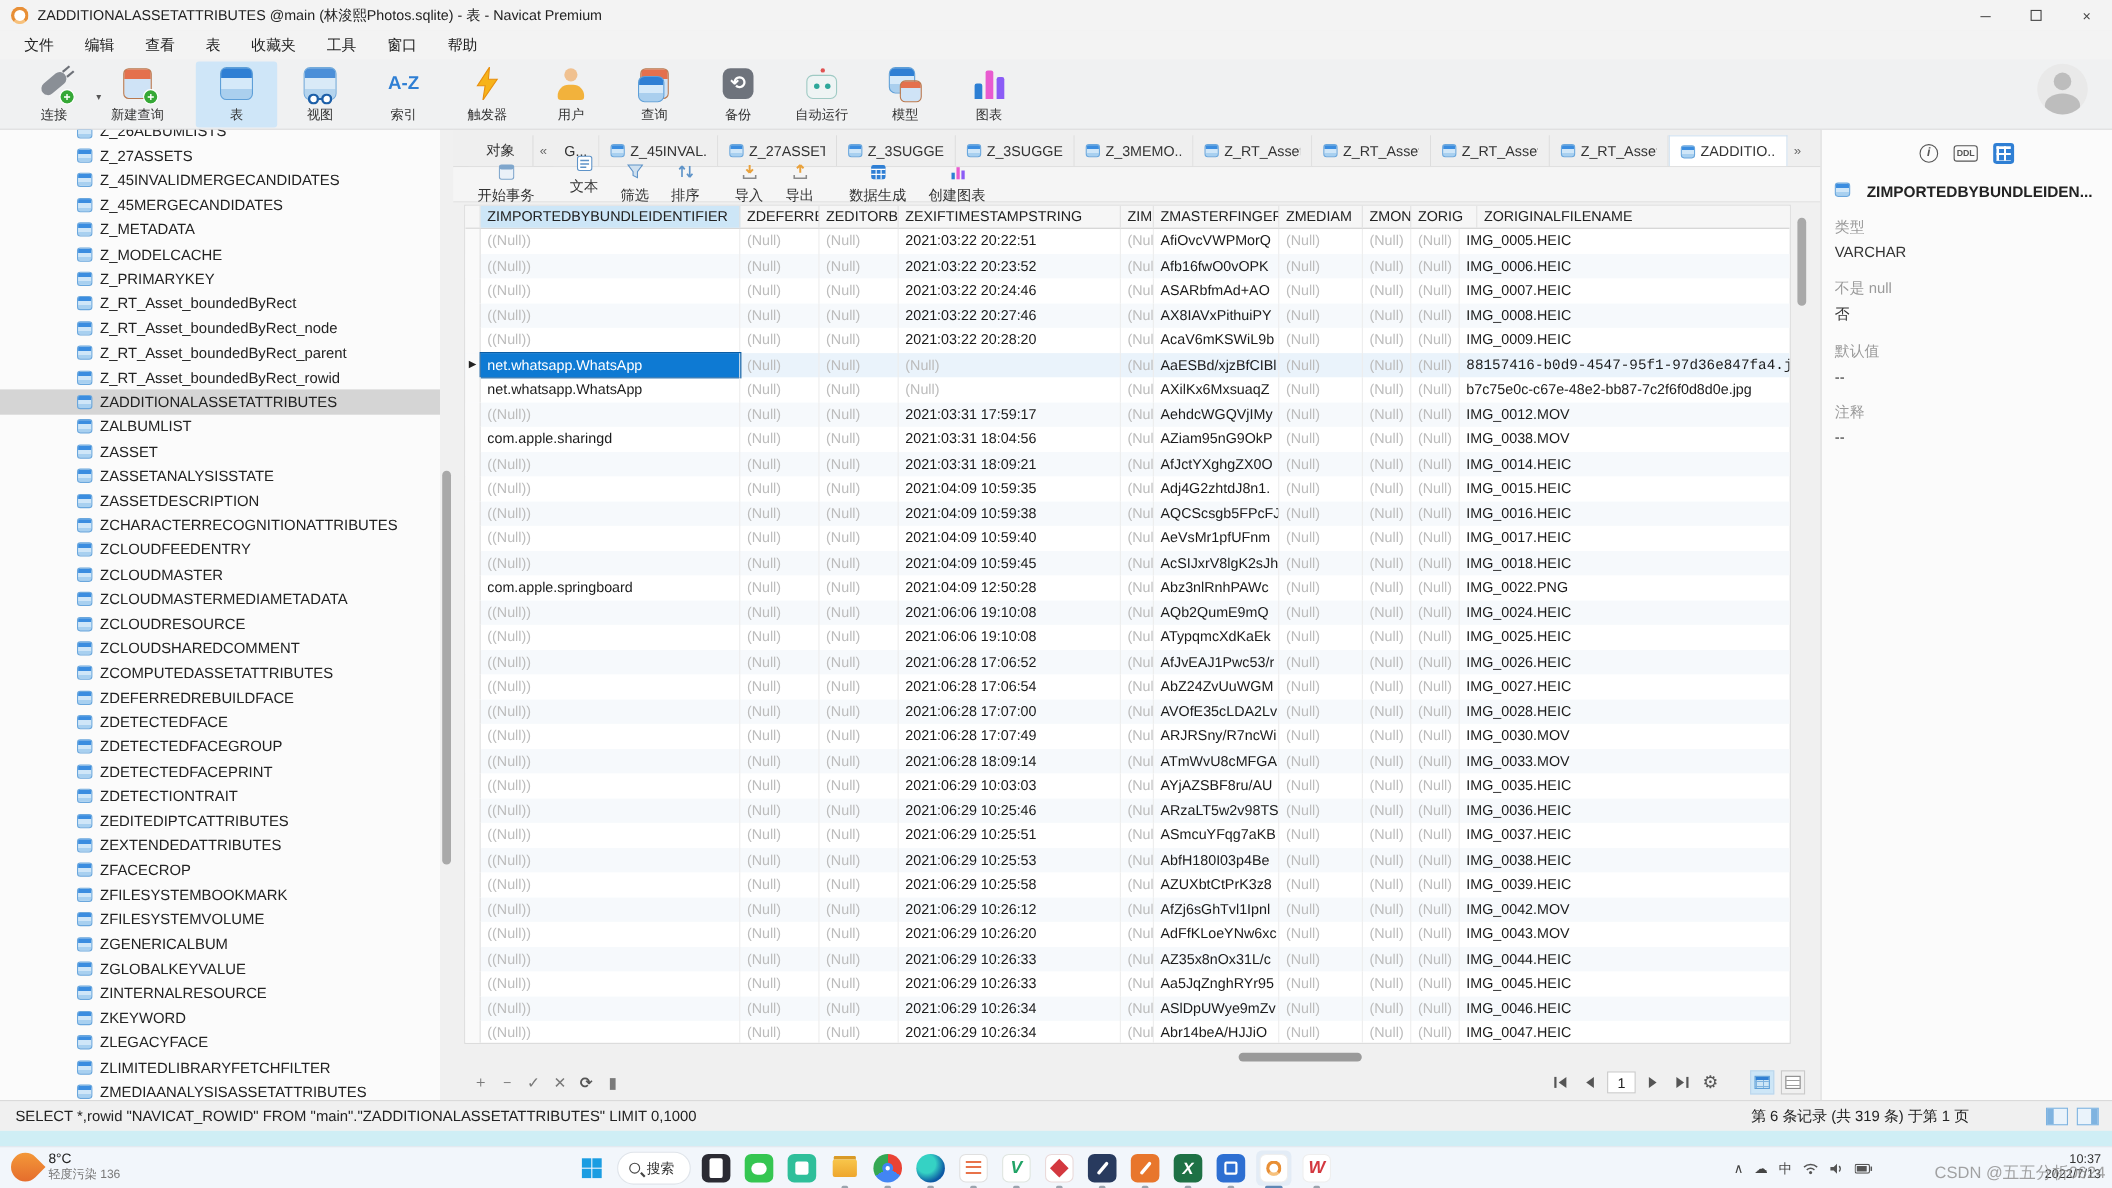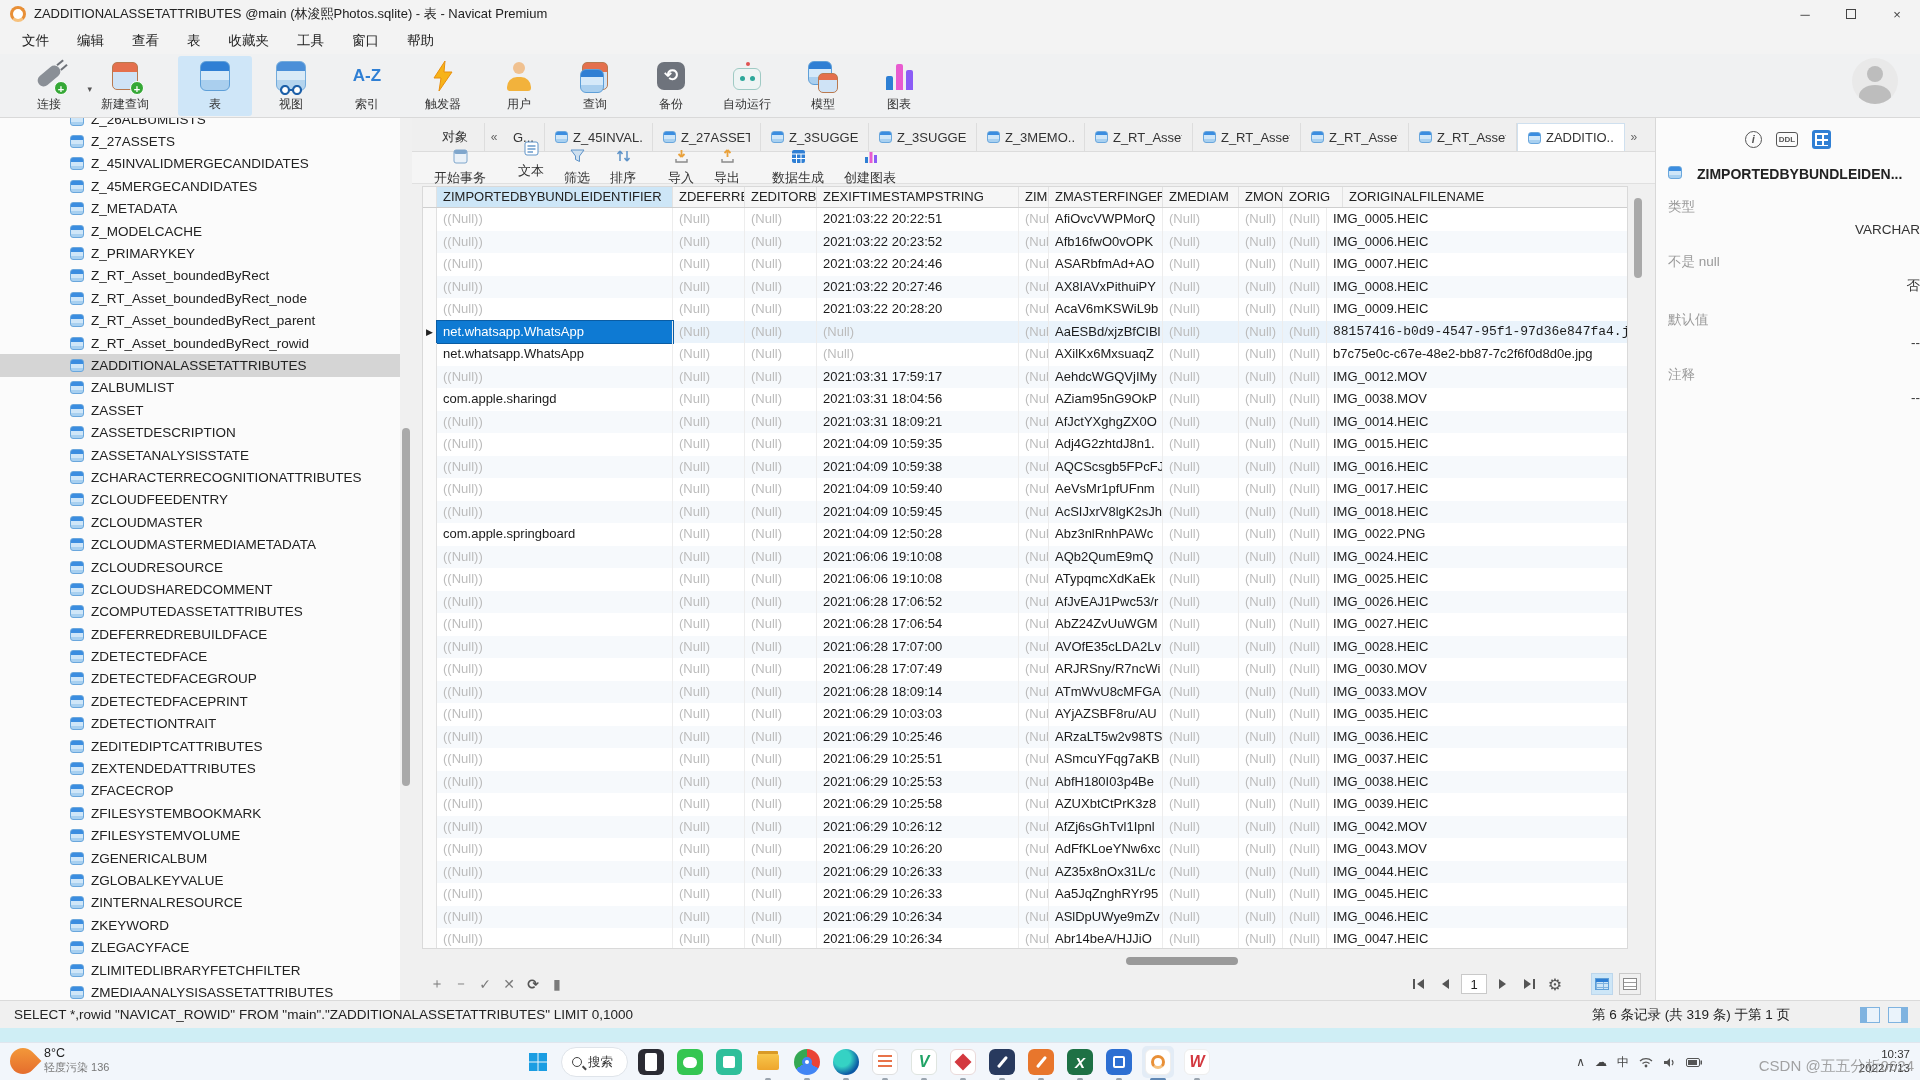--- a/index.html
+++ b/index.html
@@ -140,21 +140,21 @@
     display:flex; align-items:center; justify-content:center; font-style:italic; font-weight:bold; }
   .rp-ddl { font-size:8px; font-weight:bold; color:#555; border:1.5px solid #555; border-radius:3px; padding:2px 2px; }
   .rp-grid { width:19px; height:19px; background:#2f7fd4; border-radius:3px; position:relative; }
   .rp-grid:before { content:""; position:absolute; inset:3px; background:
      repeating-linear-gradient(90deg,#fff 0 2px, transparent 2px 7px),
      repeating-linear-gradient(#fff 0 2px, transparent 2px 6px); }
   #rp-title-row { display:flex; align-items:flex-start; gap:8px; padding:14px 0 0 12px; }
   #rp-title { font-size:14px; font-weight:bold; color:#222; white-space:nowrap; overflow:hidden; }
   .rp-field { padding:16px 0 0 12px; }
   .rp-label { font-size:13.5px; color:#9a9a9a; }
-  .rp-value { font-size:13.5px; color:#333; margin-top:6px;text-align:right; }
+  .rp-value { font-size:13.5px; color:#333; margin-top:6px; }
 
   
   #avatar { position:absolute; right:22px; top:58px; width:46px; height:46px; border-radius:50%; background:#e9e9e9;
     overflow:hidden; }
   #avatar:before { content:""; position:absolute; left:15px; top:8px; width:16px; height:16px; border-radius:50%; background:#bdbdbd; }
   #avatar:after { content:""; position:absolute; left:7px; top:27px; width:32px; height:22px; border-radius:50%; background:#bdbdbd; }
 
   
   #taskbar { position:absolute; left:0; top:1042px; width:1920px; height:38px; background:#f2f6fb;
     border-top:1px solid #e0e6ee; }
@@ -373,25 +373,25 @@
       <div class="side-item">
         <span class="tblico"></span>
         <span>ZALBUMLIST</span>
       </div>
       <div class="side-item">
         <span class="tblico"></span>
         <span>ZASSET</span>
       </div>
       <div class="side-item">
         <span class="tblico"></span>
+        <span>ZASSETANALYSISSTATE</span>
+      </div>
+      <div class="side-item">
+        <span class="tblico"></span>
         <span>ZASSETDESCRIPTION</span>
-      </div>
-      <div class="side-item">
-        <span class="tblico"></span>
-        <span>ZASSETANALYSISSTATE</span>
       </div>
       <div class="side-item">
         <span class="tblico"></span>
         <span>ZCHARACTERRECOGNITIONATTRIBUTES</span>
       </div>
       <div class="side-item">
         <span class="tblico"></span>
         <span>ZCLOUDFEEDENTRY</span>
       </div>
       <div class="side-item">

